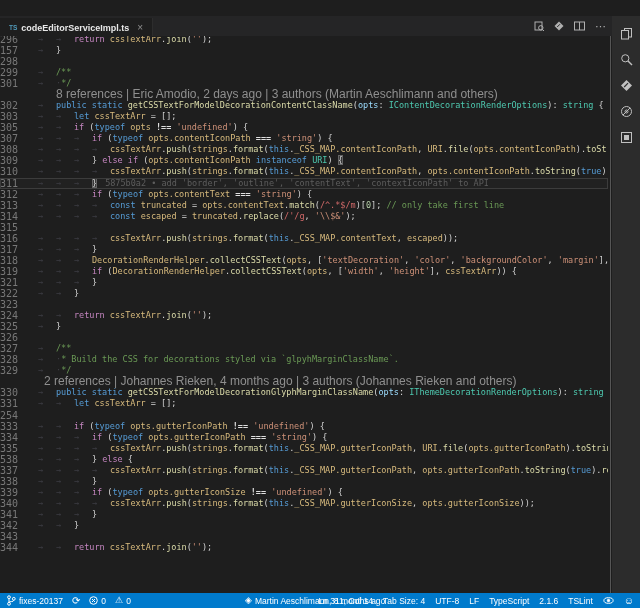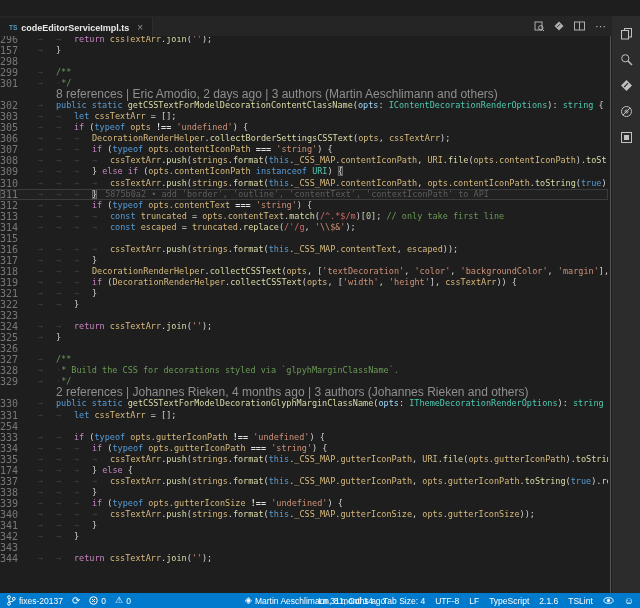--- a/index.html
+++ b/index.html
@@ -178,24 +178,20 @@
       </div>
       <div class="row">
         <span class="num">303</span>
         <span class="codeline"><span class="ind">→</span><span class="ind">→</span><span class="tk-k">let </span><span class="tk-i">cssTextArr</span><span class="tk-p"> = [];</span></span>
       </div>
       <div class="row">
         <span class="num">305</span>
         <span class="codeline"><span class="ind">→</span><span class="ind">→</span><span class="tk-c">if </span><span class="tk-p">(</span><span class="tk-k">typeof </span><span class="tk-i">opts</span><span class="tk-p"> </span><span class="tk-o">!==</span><span class="tk-p"> </span><span class="tk-s">'undefined'</span><span class="tk-p">) {</span></span>
       </div>
       <div class="row">
-        <span class="num">306</span>
-        <span class="codeline"><span class="ind">→</span><span class="ind">→</span><span class="ind">→</span><span class="tk-i">DecorationRenderHelper</span><span class="tk-p">.</span><span class="tk-f">collectBorderSettingsCSSText</span><span class="tk-p">(</span><span class="tk-i">opts</span><span class="tk-p">, </span><span class="tk-i">cssTextArr</span><span class="tk-p">);</span></span>
-      </div>
-      <div class="row">
         <span class="num">307</span>
         <span class="codeline"><span class="ind">→</span><span class="ind">→</span><span class="ind">→</span><span class="tk-c">if </span><span class="tk-p">(</span><span class="tk-k">typeof </span><span class="tk-i">opts.contentIconPath</span><span class="tk-p"> </span><span class="tk-o">===</span><span class="tk-p"> </span><span class="tk-s">'string'</span><span class="tk-p">) {</span></span>
       </div>
       <div class="row">
         <span class="num">308</span>
         <span class="codeline"><span class="ind">→</span><span class="ind">→</span><span class="ind">→</span><span class="ind">→</span><span class="tk-i">cssTextArr</span><span class="tk-p">.</span><span class="tk-f">push</span><span class="tk-p">(</span><span class="tk-i">strings</span><span class="tk-p">.</span><span class="tk-f">format</span><span class="tk-p">(</span><span class="tk-k">this</span><span class="tk-p">.</span><span class="tk-i">_CSS_MAP.contentIconPath</span><span class="tk-p">, </span><span class="tk-i">URI</span><span class="tk-p">.</span><span class="tk-f">file</span><span class="tk-p">(</span><span class="tk-i">opts.contentIconPath</span><span class="tk-p">).</span><span class="tk-f">toString</span></span>
       </div>
       <div class="row">
         <span class="num">309</span>
         <span class="codeline"><span class="ind">→</span><span class="ind">→</span><span class="ind">→</span><span class="tk-p">} </span><span class="tk-c">else if </span><span class="tk-p">(</span><span class="tk-i">opts.contentIconPath</span><span class="tk-p"> </span><span class="tk-k">instanceof</span><span class="tk-p"> </span><span class="tk-t">URI</span><span class="tk-p">) </span><span class="tk-b">{</span></span>
@@ -270,21 +266,21 @@
       </div>
       <div class="row">
         <span class="num">328</span>
         <span class="codeline"><span class="ind">→</span><span class="tk-w">·</span><span class="tk-m">* Build the CSS for decorations styled via `glpyhMarginClassName`.</span></span>
       </div>
       <div class="row">
         <span class="num">329</span>
         <span class="codeline"><span class="ind">→</span><span class="tk-w">·</span><span class="tk-m">*/</span></span>
       </div>
       <div class="row">
-        <span class="codelens" style="padding-left: 56px;">2 references | Johannes Rieken, 4 months ago | 3 authors (Johannes Rieken and others)</span>
+        <span class="codelens" style="padding-left: 44px;">2 references | Johannes Rieken, 4 months ago | 3 authors (Johannes Rieken and others)</span>
       </div>
       <div class="row">
         <span class="num">330</span>
         <span class="codeline"><span class="ind">→</span><span class="tk-k">public static </span><span class="tk-f">getCSSTextForModelDecorationGlyphMarginClassName</span><span class="tk-p">(</span><span class="tk-v">opts</span><span class="tk-p">: </span><span class="tk-t">IThemeDecorationRenderOptions</span><span class="tk-p">): </span><span class="tk-t">string</span><span class="tk-p"> {</span></span>
       </div>
       <div class="row">
         <span class="num">331</span>
         <span class="codeline"><span class="ind">→</span><span class="ind">→</span><span class="tk-k">let </span><span class="tk-i">cssTextArr</span><span class="tk-p"> = [];</span></span>
       </div>
       <div class="row">
@@ -297,21 +293,21 @@
       </div>
       <div class="row">
         <span class="num">334</span>
         <span class="codeline"><span class="ind">→</span><span class="ind">→</span><span class="ind">→</span><span class="tk-c">if </span><span class="tk-p">(</span><span class="tk-k">typeof </span><span class="tk-i">opts.gutterIconPath</span><span class="tk-p"> </span><span class="tk-o">===</span><span class="tk-p"> </span><span class="tk-s">'string'</span><span class="tk-p">) {</span></span>
       </div>
       <div class="row">
         <span class="num">335</span>
         <span class="codeline"><span class="ind">→</span><span class="ind">→</span><span class="ind">→</span><span class="ind">→</span><span class="tk-i">cssTextArr</span><span class="tk-p">.</span><span class="tk-f">push</span><span class="tk-p">(</span><span class="tk-i">strings</span><span class="tk-p">.</span><span class="tk-f">format</span><span class="tk-p">(</span><span class="tk-k">this</span><span class="tk-p">.</span><span class="tk-i">_CSS_MAP.gutterIconPath</span><span class="tk-p">, </span><span class="tk-i">URI</span><span class="tk-p">.</span><span class="tk-f">file</span><span class="tk-p">(</span><span class="tk-i">opts.gutterIconPath</span><span class="tk-p">).</span><span class="tk-f">toString</span></span>
       </div>
       <div class="row">
-        <span class="num">174</span>
+        <span class="num">538</span>
         <span class="codeline"><span class="ind">→</span><span class="ind">→</span><span class="ind">→</span><span class="tk-p">} </span><span class="tk-c">else</span><span class="tk-p"> {</span></span>
       </div>
       <div class="row">
         <span class="num">337</span>
         <span class="codeline"><span class="ind">→</span><span class="ind">→</span><span class="ind">→</span><span class="ind">→</span><span class="tk-i">cssTextArr</span><span class="tk-p">.</span><span class="tk-f">push</span><span class="tk-p">(</span><span class="tk-i">strings</span><span class="tk-p">.</span><span class="tk-f">format</span><span class="tk-p">(</span><span class="tk-k">this</span><span class="tk-p">.</span><span class="tk-i">_CSS_MAP.gutterIconPath</span><span class="tk-p">, </span><span class="tk-i">opts.gutterIconPath</span><span class="tk-p">.</span><span class="tk-f">toString</span><span class="tk-p">(</span><span class="tk-k">true</span><span class="tk-p">).</span><span class="tk-f">replace</span></span>
       </div>
       <div class="row">
         <span class="num">338</span>
         <span class="codeline"><span class="ind">→</span><span class="ind">→</span><span class="ind">→</span><span class="tk-p">}</span></span>
       </div>

